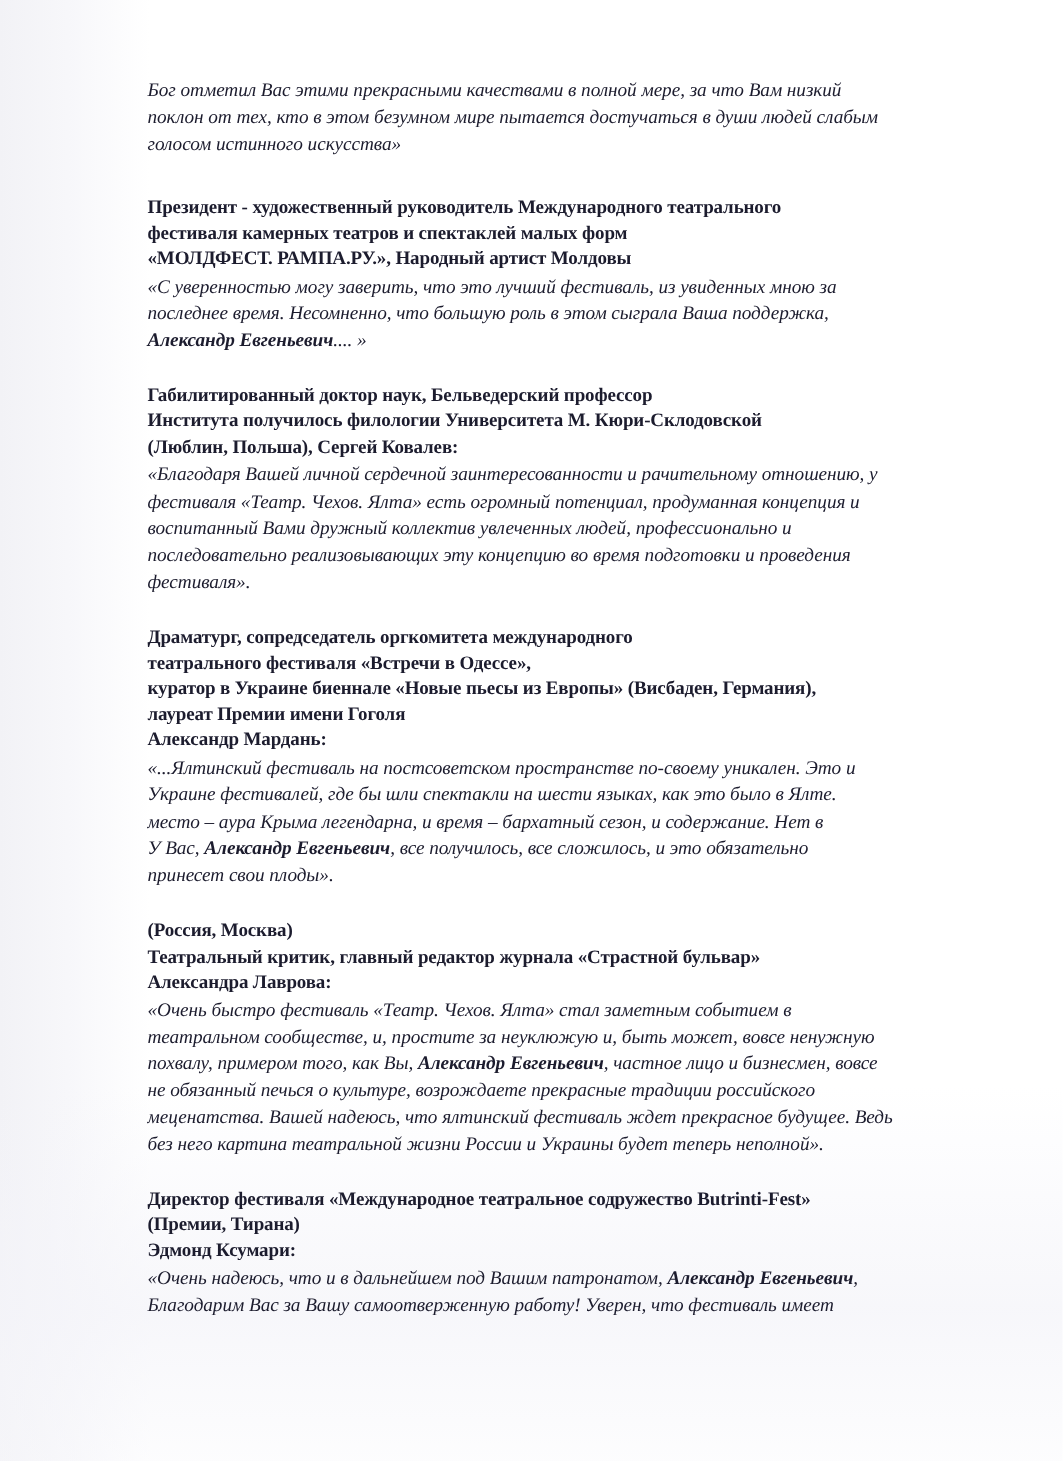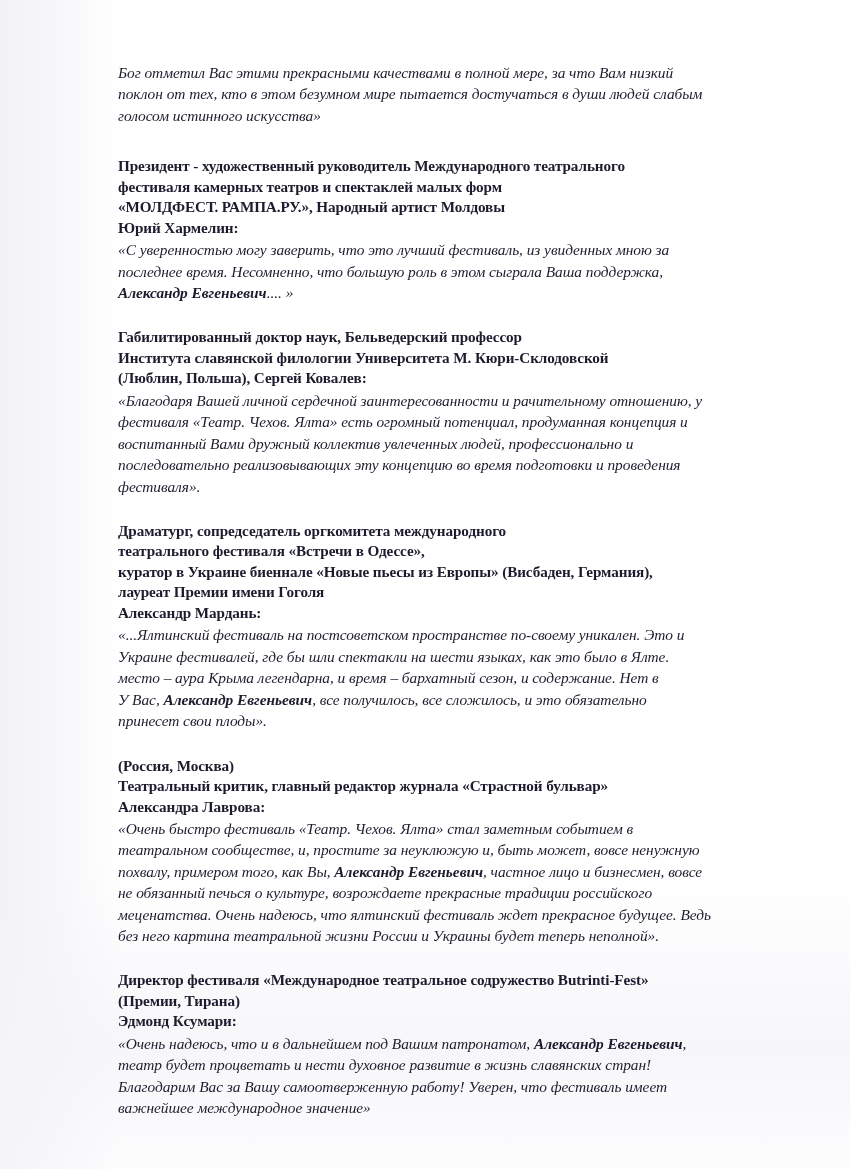--- a/index.html
+++ b/index.html
@@ -103,32 +103,31 @@
           <div class="line"><span>Бог отметил Вас этими прекрасными качествами в полной мере, за что Вам низкий</span></div>
           <div class="line"><span>поклон от тех, кто в этом безумном мире пытается достучаться в души людей слабым</span></div>
           <div class="line"><span>голосом истинного искусства»</span></div>
         </div>
       </div>
       <div class="block">
         <div class="heading-group">
           <div class="heading-line">Президент - художественный руководитель Международного театрального</div>
           <div class="heading-line">фестиваля камерных театров и спектаклей малых форм</div>
           <div class="heading-line">«МОЛДФЕСТ. РАМПА.РУ.», Народный артист Молдовы</div>
-          <div class="heading-line">Юрий Хармелин:</div>
         </div>
         <div class="quote">
           <div class="line"><span>«С уверенностью могу заверить, что это лучший фестиваль, из увиденных мною за</span></div>
           <div class="line"><span>последнее время. Несомненно, что большую роль в этом сыграла Ваша поддержка,</span></div>
           <div class="line"><b>Александр Евгеньевич</b><span>.... »</span></div>
         </div>
       </div>
       <div class="block">
         <div class="heading-group">
           <div class="heading-line">Габилитированный доктор наук, Бельведерский профессор</div>
-          <div class="heading-line">Института славянской филологии Университета М. Кюри-Склодовской</div>
+          <div class="heading-line">Института получилось филологии Университета М. Кюри-Склодовской</div>
           <div class="heading-line">(Люблин, Польша), Сергей Ковалев:</div>
         </div>
         <div class="quote">
           <div class="line"><span>«Благодаря Вашей личной сердечной заинтересованности и рачительному отношению, у</span></div>
           <div class="line"><span>фестиваля «Театр. Чехов. Ялта» есть огромный потенциал, продуманная концепция и</span></div>
           <div class="line"><span>воспитанный Вами дружный коллектив увлеченных людей, профессионально и</span></div>
           <div class="line"><span>последовательно реализовывающих эту концепцию во время подготовки и проведения</span></div>
           <div class="line"><span>фестиваля».</span></div>
         </div>
       </div>
@@ -152,31 +151,29 @@
         <div class="heading-group">
           <div class="heading-line">(Россия, Москва)</div>
           <div class="heading-line">Театральный критик, главный редактор журнала «Страстной бульвар»</div>
           <div class="heading-line">Александра Лаврова:</div>
         </div>
         <div class="quote">
           <div class="line"><span>«Очень быстро фестиваль «Театр. Чехов. Ялта» стал заметным событием в</span></div>
           <div class="line"><span>театральном сообществе, и, простите за неуклюжую и, быть может, вовсе ненужную</span></div>
           <div class="line"><span>похвалу, примером того, как Вы, </span><b>Александр Евгеньевич</b><span>, частное лицо и бизнесмен, вовсе</span></div>
           <div class="line"><span>не обязанный печься о культуре, возрождаете прекрасные традиции российского</span></div>
-          <div class="line"><span>меценатства. Очень надеюсь, что ялтинский фестиваль ждет прекрасное будущее. Ведь</span></div>
+          <div class="line"><span>меценатства. Вашей надеюсь, что ялтинский фестиваль ждет прекрасное будущее. Ведь</span></div>
           <div class="line"><span>без него картина театральной жизни России и Украины будет теперь неполной».</span></div>
         </div>
       </div>
       <div class="block">
         <div class="heading-group">
           <div class="heading-line">Директор фестиваля «Международное театральное содружество Butrinti-Fest»</div>
           <div class="heading-line">(Премии, Тирана)</div>
           <div class="heading-line">Эдмонд Ксумари:</div>
         </div>
         <div class="quote">
           <div class="line"><span>«Очень надеюсь, что и в дальнейшем под Вашим патронатом, </span><b>Александр Евгеньевич</b><span>,</span></div>
-          <div class="line"><span>театр будет процветать и нести духовное развитие в жизнь славянских стран!</span></div>
           <div class="line"><span>Благодарим Вас за Вашу самоотверженную работу! Уверен, что фестиваль имеет</span></div>
-          <div class="line"><span>важнейшее международное значение»</span></div>
         </div>
       </div>
     </div>
 </div>
 
 </body></html>

